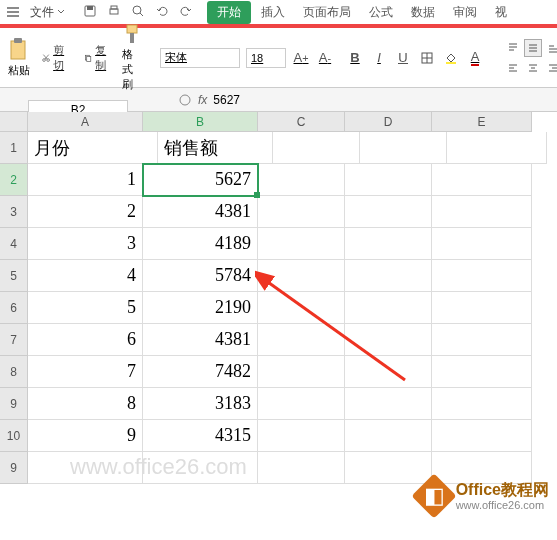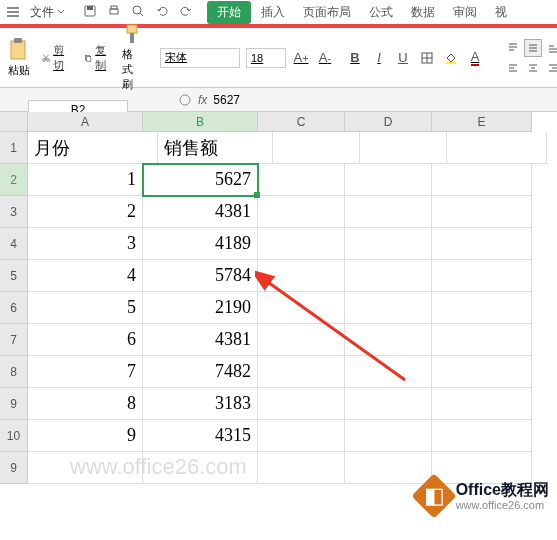--- a/index.html
+++ b/index.html
@@ -44,21 +44,21 @@
 .cell-row { display: flex; height: 32px; }
 .cell { border-right: 1px solid #ddd; border-bottom: 1px solid #ddd; font-size: 18px; font-family: SimSun, serif; padding: 0 6px; display: flex; align-items: center; }
 .cell.right { justify-content: flex-end; }
 .cell.selected { outline: 2px solid #2e9e5b; outline-offset: -1px; position: relative; }
 .cell.selected::after { content: ''; position: absolute; right: -3px; bottom: -3px; width: 6px; height: 6px; background: #2e9e5b; }
 
 .arrow { position: absolute; pointer-events: none; }
 .watermark { position: absolute; bottom: 60px; left: 70px; font-size: 22px; color: #ddd; font-family: Arial; pointer-events: none; }
 .logo-area { position: absolute; right: 8px; bottom: 28px; display: flex; align-items: center; gap: 6px; }
 .logo-text { font-size: 11px; color: #888; line-height: 1.2; }
-.logo-text b { font-size: 16px; color: #0f172a; }
+.logo-text b { font-size: 16px; color: #a16207; }
 .logo-icon { width: 32px; height: 32px; background: #d9731a; border-radius: 4px; display: flex; align-items: center; justify-content: center; color: #fff; font-size: 22px; transform: rotate(45deg); }
 .logo-icon span { transform: rotate(-45deg); }
 </style>
 </head>
 <body>
 
 <div class="menubar">
   <span class="menu-icon">
     <svg width="14" height="14" viewBox="0 0 14 14">
         <path d="M1 3h12M1 7h12M1 11h12" stroke="#666" stroke-width="1.5"></path>

